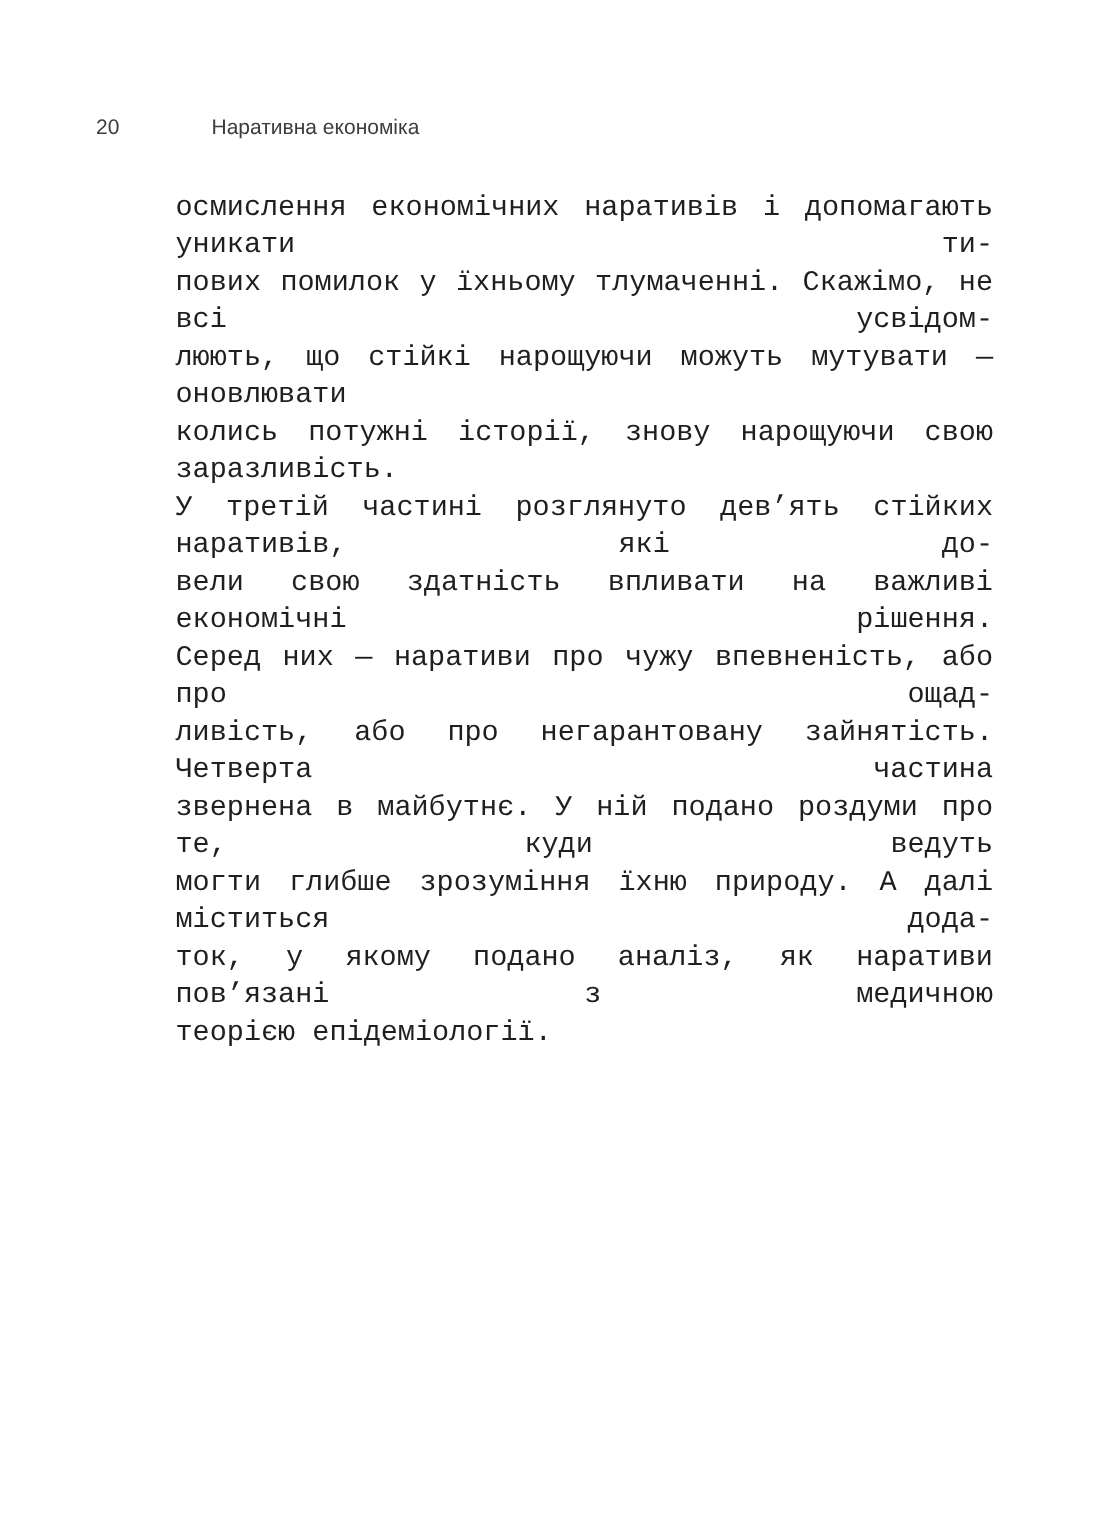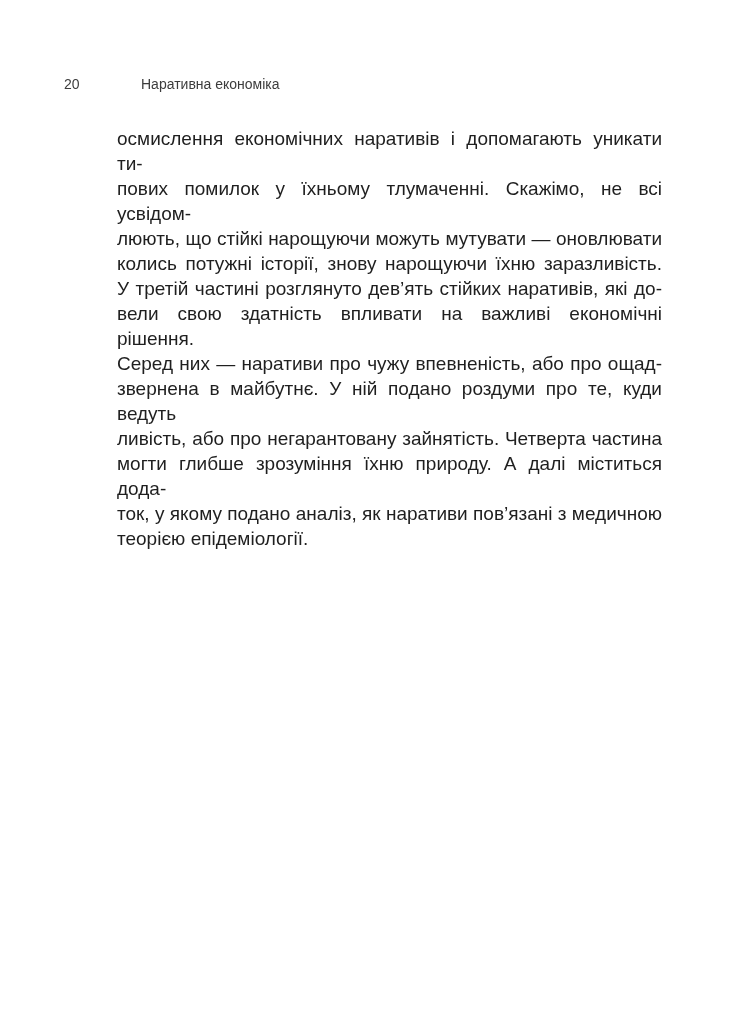--- a/index.html
+++ b/index.html
@@ -41,21 +41,21 @@
     position: absolute;
     top: 126px;
     left: 117px;
     width: 545px;
     color: #1f1f1f;
   }
   .paragraph {
     width: 545px;
   }
   .line {
-    font-family: Liberation Sans, sans-serif;
+    font-family: Liberation Mono, monospace;
     font-size: 19px;
     line-height: 25px;
     text-align: justify;
     text-align-last: justify;
     white-space: normal;
     color: #1f1f1f;
   }
   .line:last-child {
     text-align: left;
     text-align-last: left;
@@ -68,24 +68,24 @@
   <header class="running-head">
     <span class="page-number">20</span>
     <span class="running-title">Наративна економіка</span>
   </header>
 
   <main class="text-block">
     <div class="paragraph">
         <div class="line">осмислення економічних наративів і допомагають уникати ти-</div>
         <div class="line">пових помилок у їхньому тлумаченні. Скажімо, не всі усвідом-</div>
         <div class="line">люють, що стійкі нарощуючи можуть мутувати — оновлювати</div>
-        <div class="line">колись потужні історії, знову нарощуючи їхню заразливість.</div>
+        <div class="line">колись потужні історії, знову нарощуючи свою заразливість.</div>
         <div class="line">У третій частині розглянуто дев’ять стійких наративів, які до-</div>
         <div class="line">вели свою здатність впливати на важливі економічні рішення.</div>
         <div class="line">Серед них — наративи про чужу впевненість, або про ощад-</div>
+        <div class="line">ливість, або про негарантовану зайнятість. Четверта частина</div>
         <div class="line">звернена в майбутнє. У ній подано роздуми про те, куди ведуть</div>
-        <div class="line">ливість, або про негарантовану зайнятість. Четверта частина</div>
         <div class="line">могти глибше зрозуміння їхню природу. А далі міститься дода-</div>
         <div class="line">ток, у якому подано аналіз, як наративи пов’язані з медичною</div>
         <div class="line">теорією епідеміології.</div>
       </div>
   </main>
 </div>
 
 </body></html>

